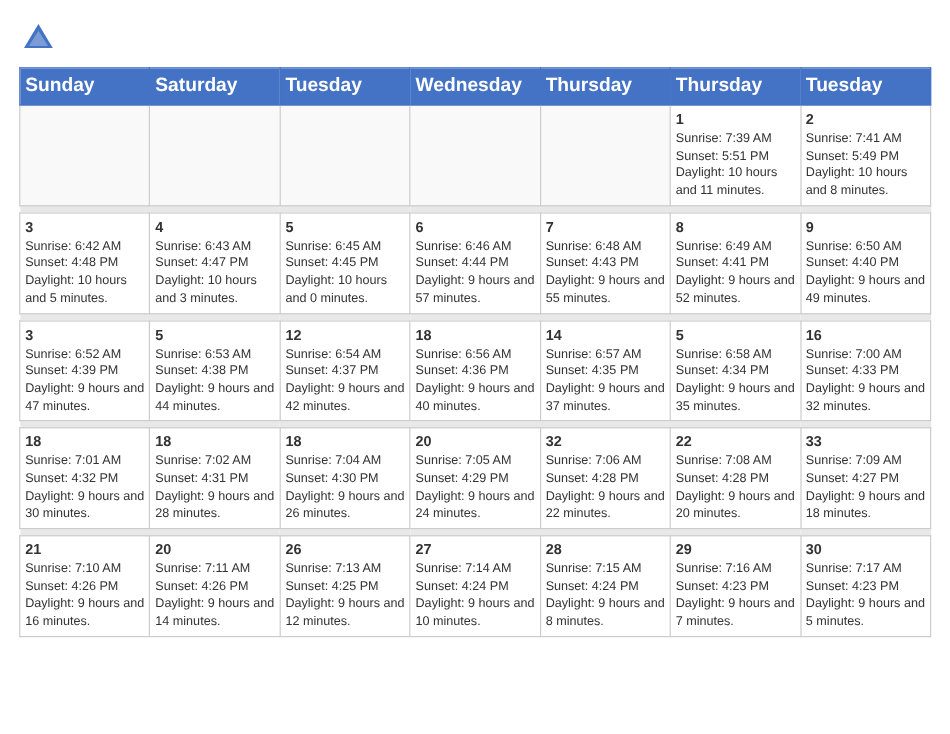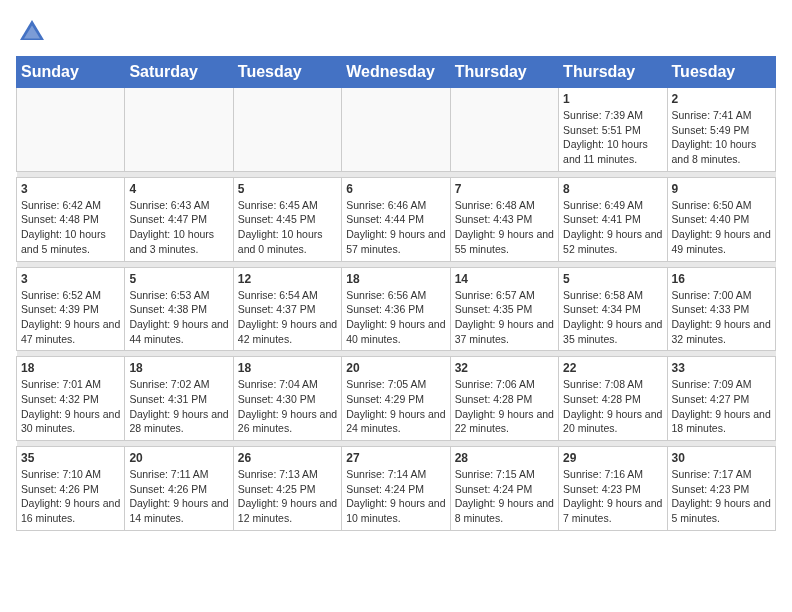--- a/index.html
+++ b/index.html
@@ -259,21 +259,21 @@
         <td></td>
         <td></td>
         <td></td>
         <td></td>
         <td></td>
         <td></td>
         <td></td>
       </tr>
       <tr>
         <td>
-          <span class="day-num">35</span>
+          <span class="day-num">21</span>
           <div class="day-info">Sunrise: 7:10 AM<br>Sunset: 4:26 PM<br>Daylight: 9 hours and 16 minutes.</div>
         </td>
         <td>
           <span class="day-num">20</span>
           <div class="day-info">Sunrise: 7:11 AM<br>Sunset: 4:26 PM<br>Daylight: 9 hours and 14 minutes.</div>
         </td>
         <td>
           <span class="day-num">26</span>
           <div class="day-info">Sunrise: 7:13 AM<br>Sunset: 4:25 PM<br>Daylight: 9 hours and 12 minutes.</div>
         </td>

